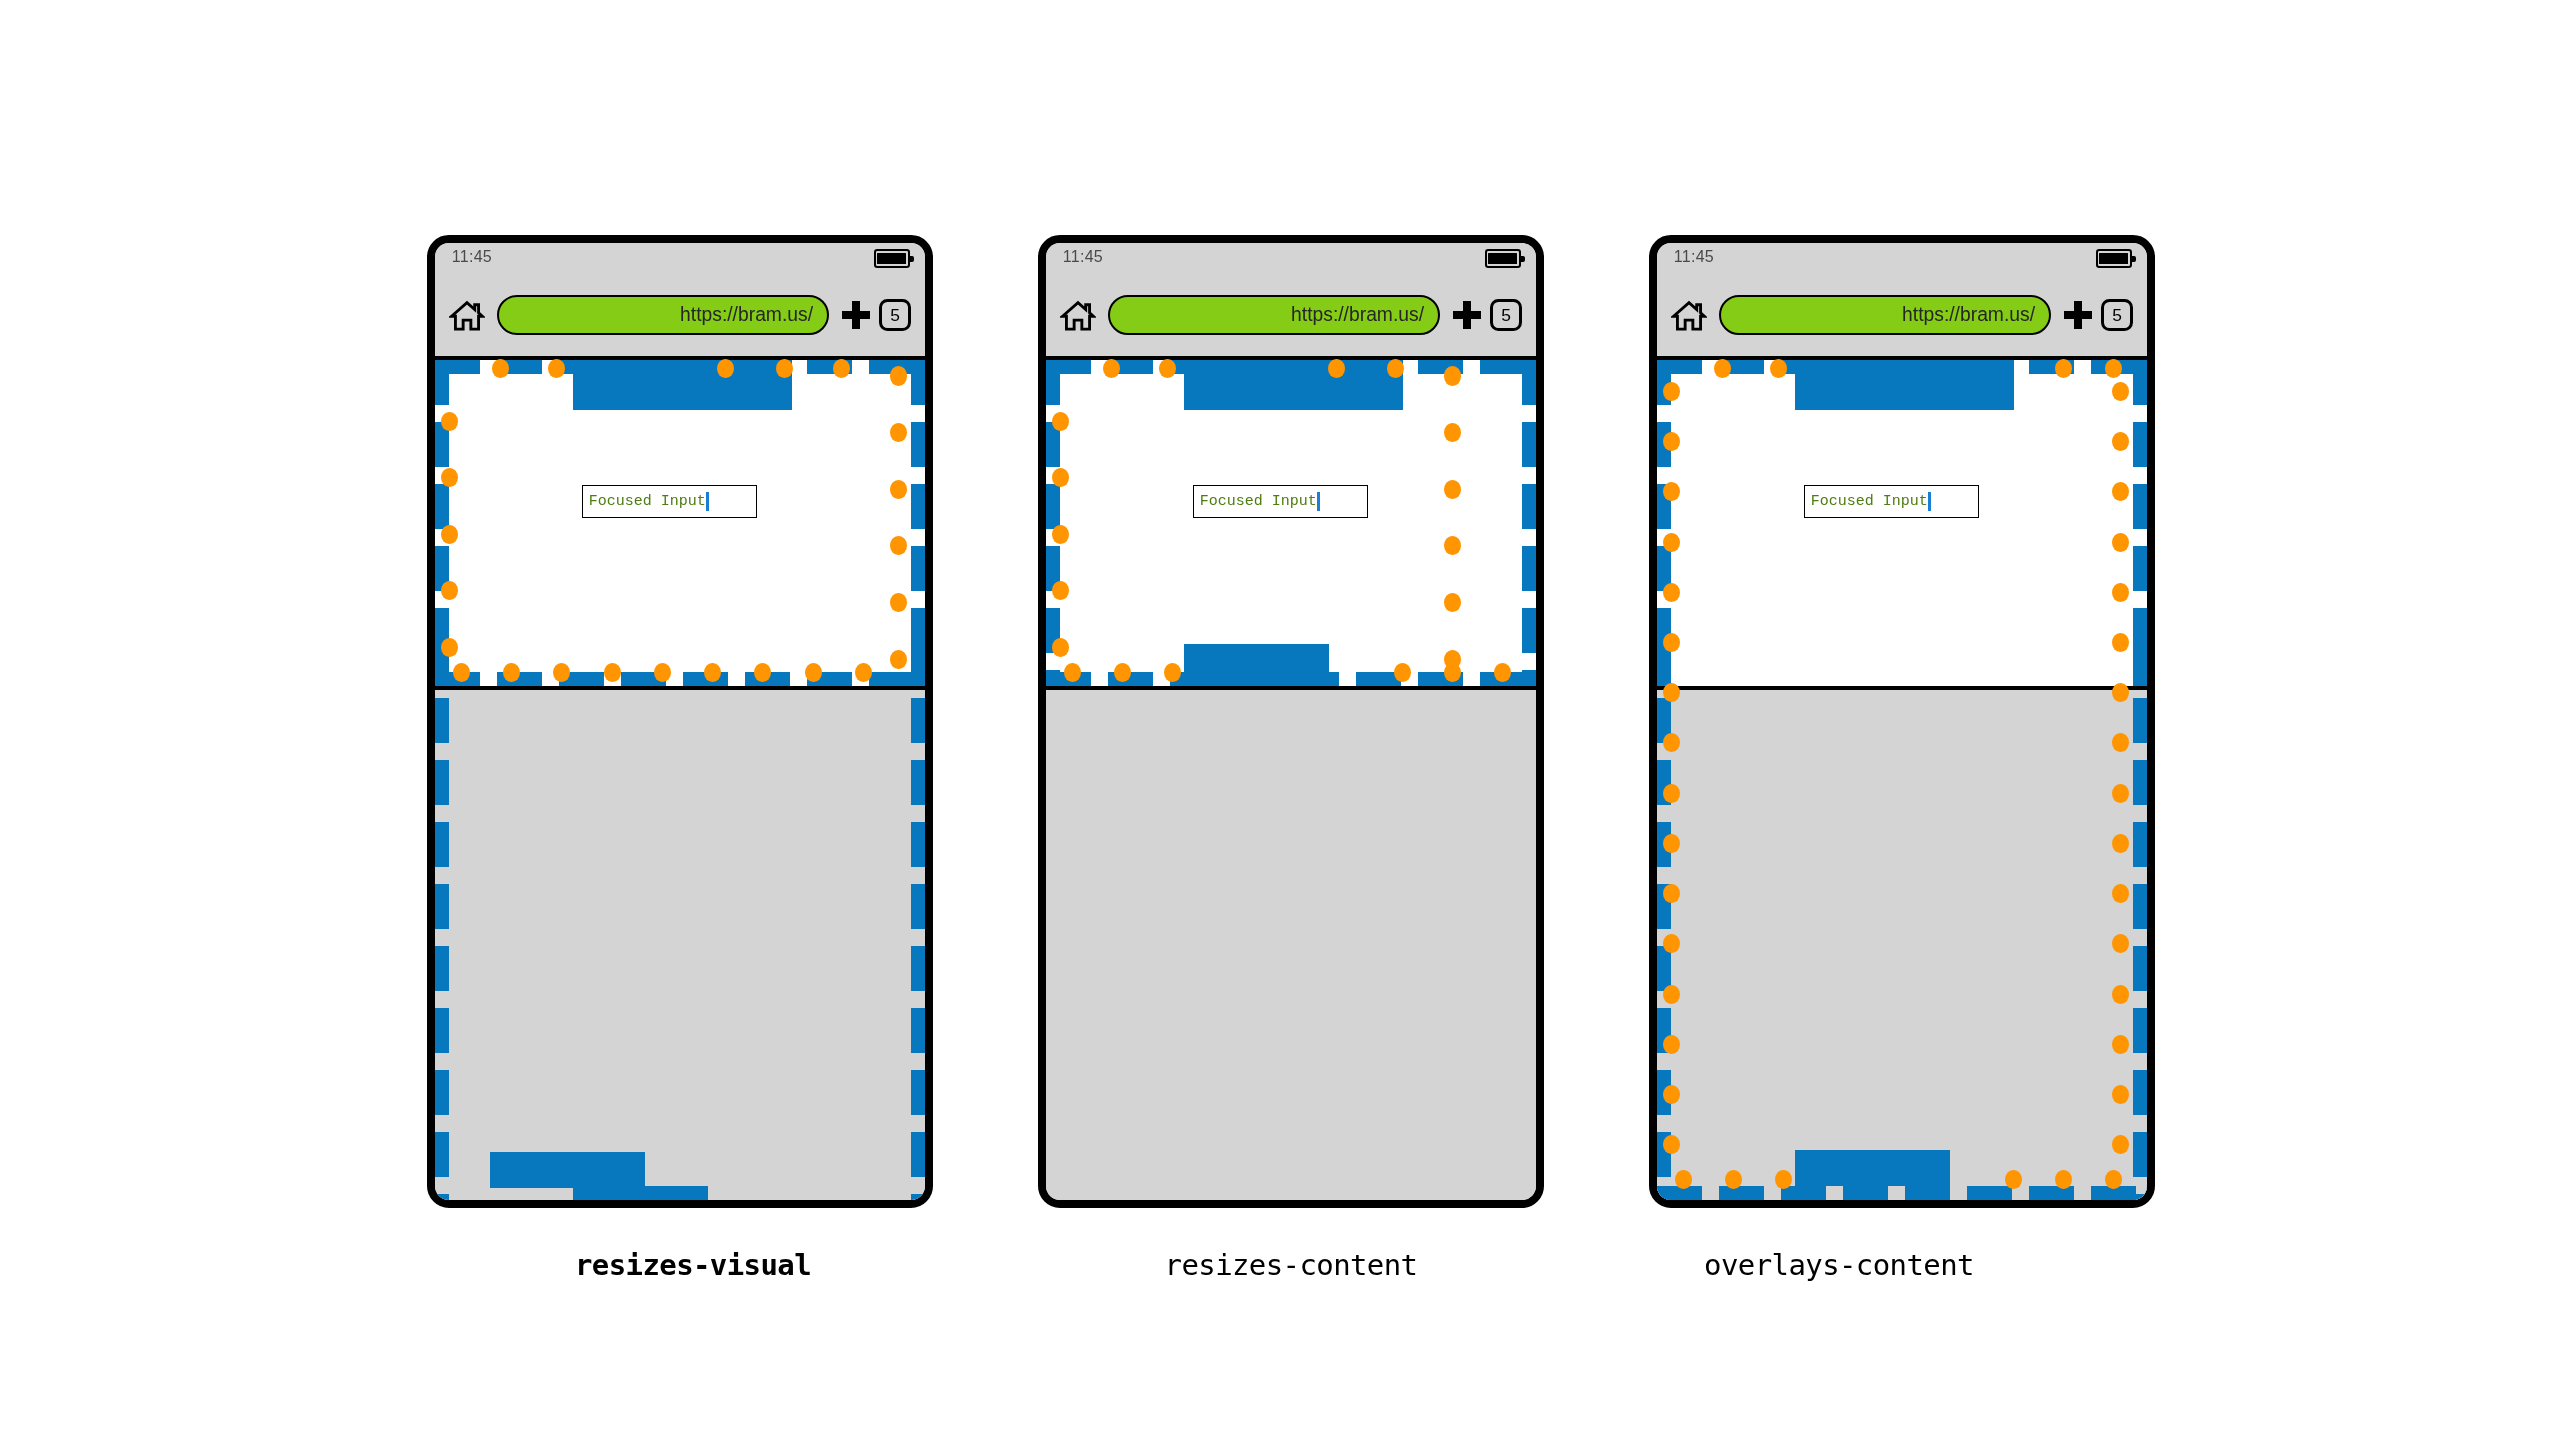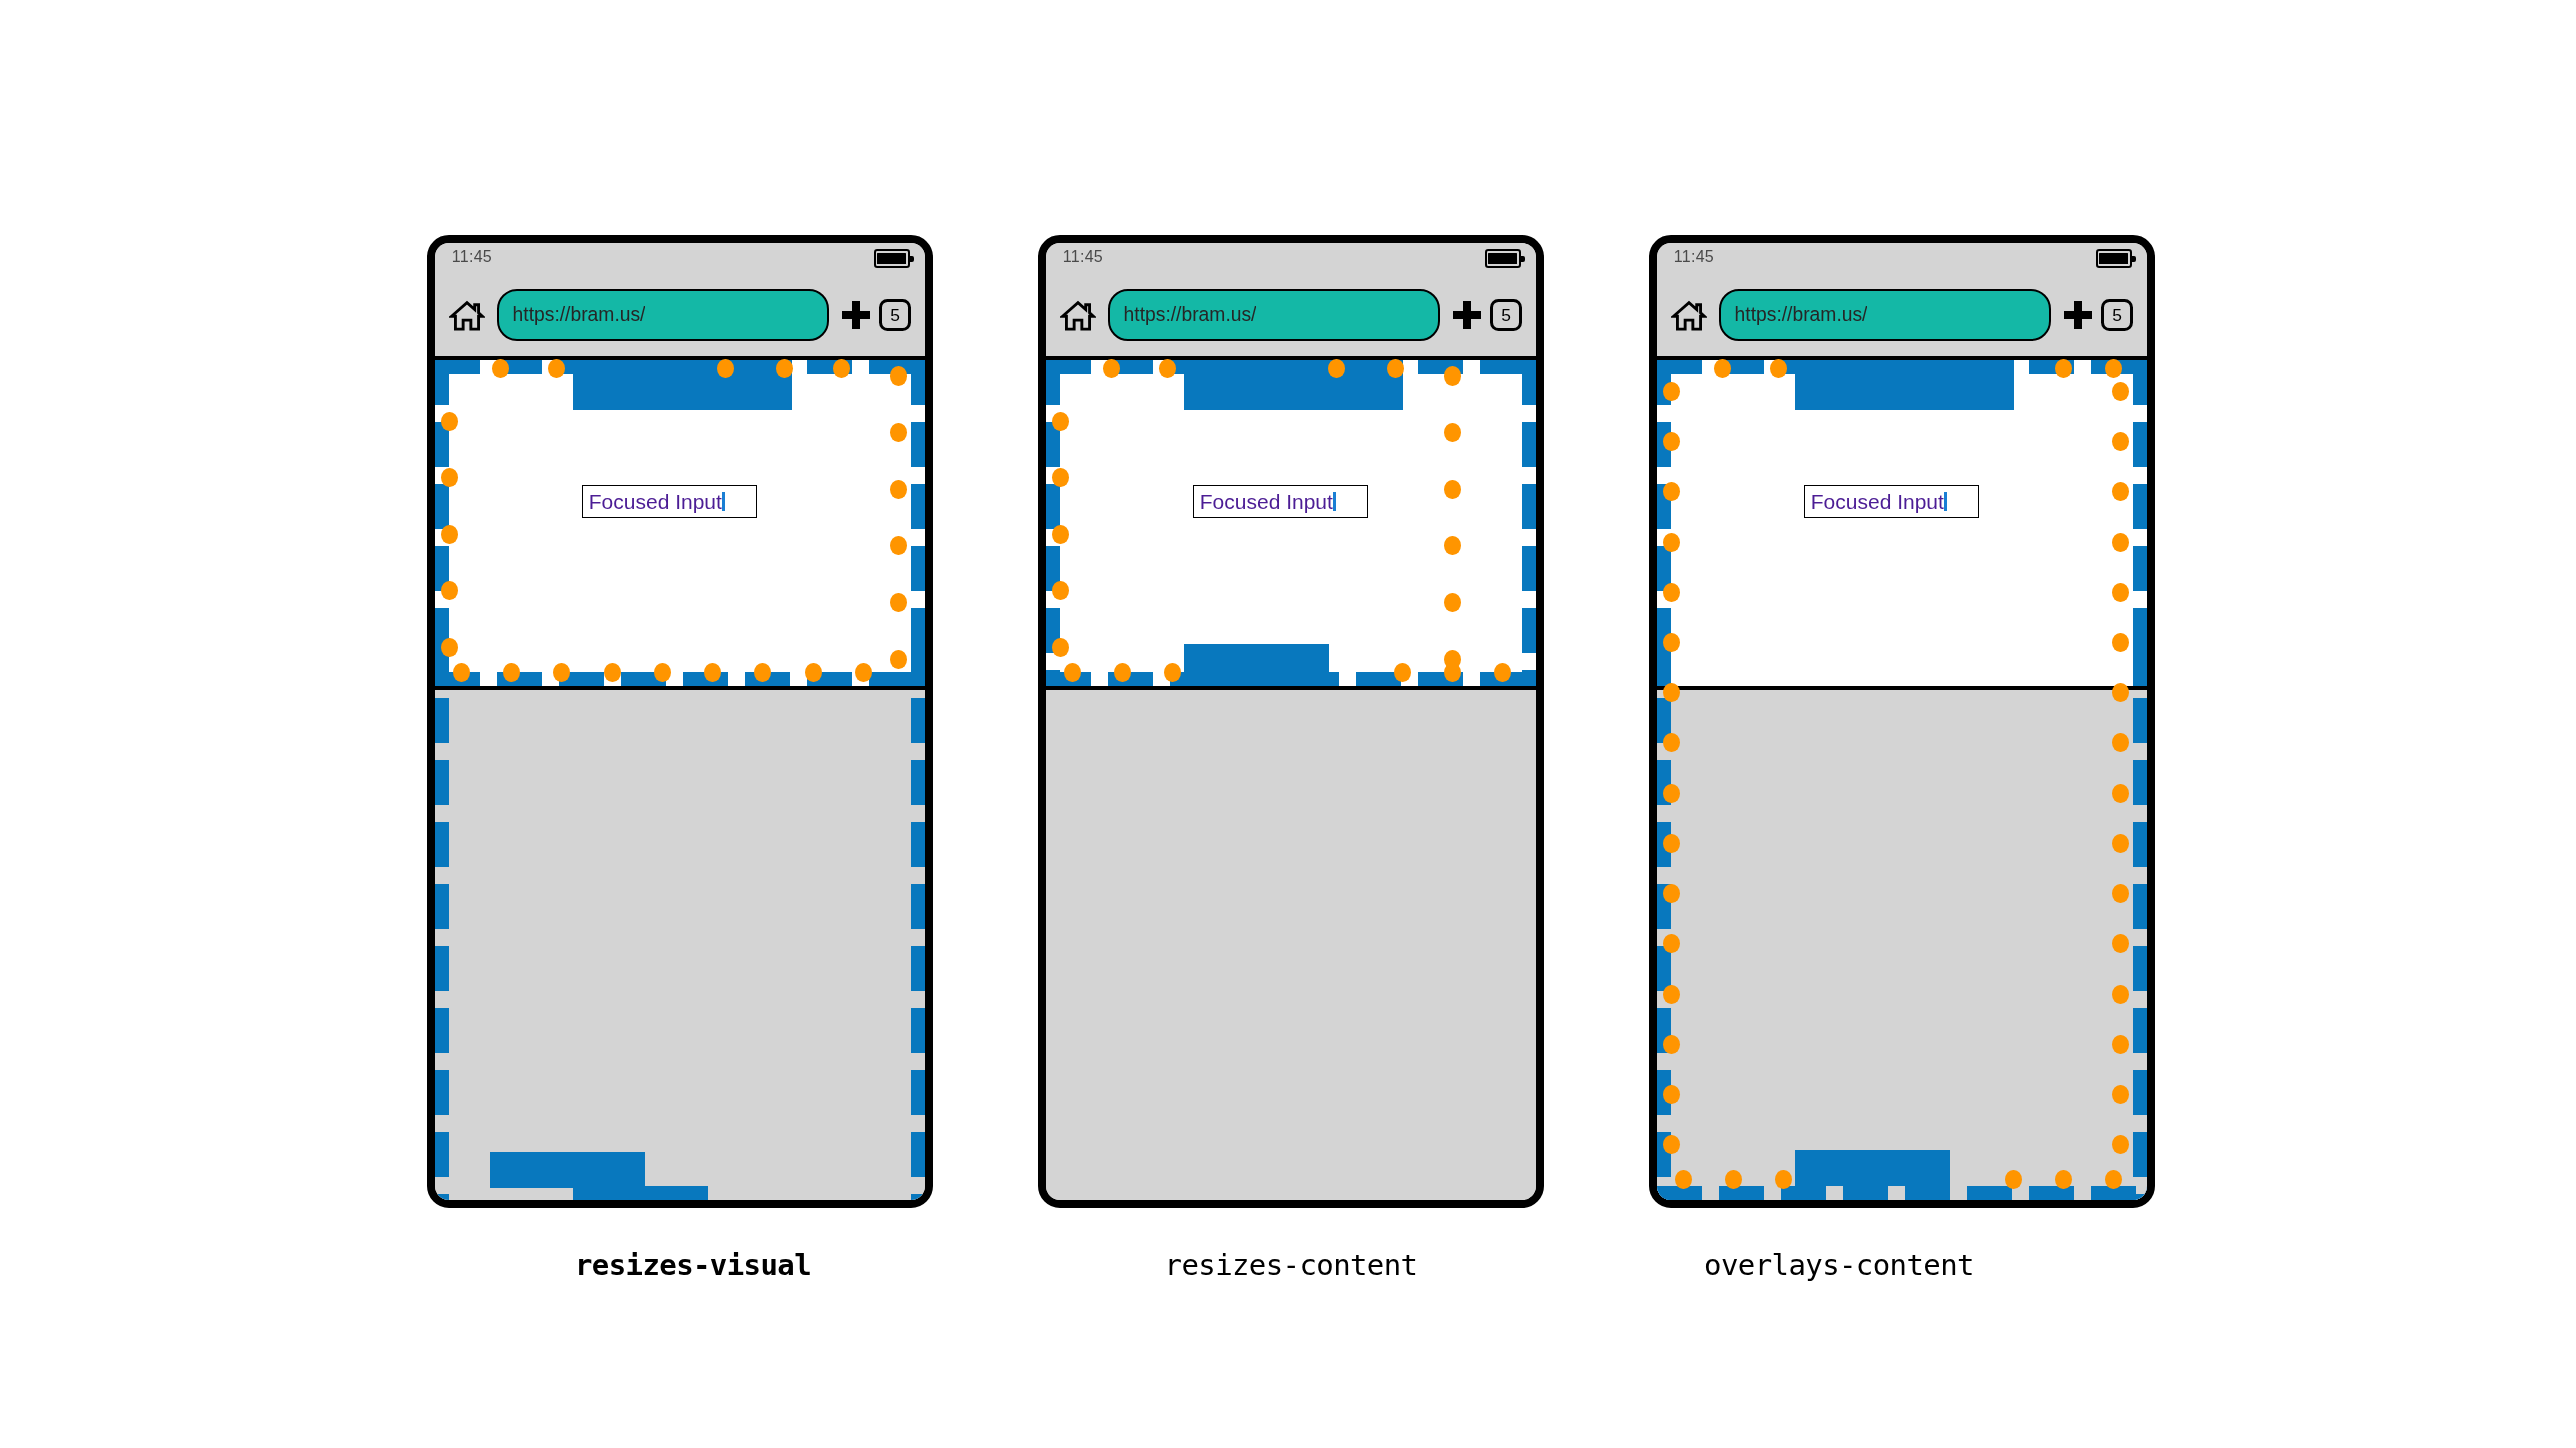--- a/index.html
+++ b/index.html
@@ -25,23 +25,23 @@
            background:#d4d4d4;}
   .battery::before{content:"";position:absolute;left:1.9px;top:1.9px;right:1.9px;bottom:1.9px;
            background:#000;border-radius:0.6px;}
   .battery::after{content:"";position:absolute;right:-6.4px;top:5.2px;width:3.9px;height:6.4px;
            background:#000;border-radius:0 1.9px 1.9px 0;}
 
   .toolbar{position:absolute;left:0;top:31px;right:0;bottom:0;
            display:flex;align-items:center;padding:0 14px;box-sizing:border-box;}
 
   .home-icon{width:36px;height:36px;flex:0 0 auto;margin-right:11.6px;}
-  .urlbar{flex:1 1 auto;height:52px;border:2.6px solid #000;border-radius:20px;
-          background:#14b8a6;display:flex;align-items:center;
-          padding:0 14px;box-sizing:border-box;min-width:0;}
+  .urlbar{flex:1 1 auto;height:40px;border:2.6px solid #000;border-radius:20px;
+          background:#84cc16;display:flex;align-items:center;
+          padding:0 14px;box-sizing:border-box;min-width:0;justify-content:flex-end;}
   .urltext{font-size:19.3px;color:#262626;white-space:nowrap;overflow:hidden;}
   .plus-icon{flex:0 0 auto;width:28px;height:28px;margin:0 9px 0 13px;position:relative;}
   .plus-icon::before{content:"";position:absolute;left:0;top:10.3px;width:28px;height:7.7px;background:#000;}
   .plus-icon::after{content:"";position:absolute;left:10.3px;top:0;width:7.7px;height:28px;background:#000;}
   .tabcount{flex:0 0 auto;width:32px;height:32px;border:3.2px solid #000;border-radius:8.4px;
             display:flex;align-items:center;justify-content:center;
             font-size:17.4px;color:#000;background:#d4d4d4;box-sizing:border-box;}
 
   
   .screen{position:absolute;left:0;top:117px;right:0;bottom:0;}
@@ -58,21 +58,21 @@
   .bb-left{left:0;top:0;bottom:0;width:14px;
     background:repeating-linear-gradient(to bottom,#0878be 0 45px,transparent 45px 62px);}
   .bb-right{right:0;top:0;bottom:0;width:14px;
     background:repeating-linear-gradient(to bottom,#0878be 0 45px,transparent 45px 62px);}
 
   .bluebox{position:absolute;background:#0878be;}
 
   
   .inputwrap{position:absolute;border:1.9px solid #000;background:#fff;
              display:flex;align-items:center;padding:0 5.8px;box-sizing:border-box;}
-  .inputtext{font-size:21px;color:#4c1d95;white-space:nowrap;}
+  .inputtext{font-size:15px;color:#4d7c0f;white-space:nowrap;font-family:Liberation Mono, monospace;}
   .caret{width:2.6px;height:19.3px;background:#1a7fd4;margin-left:0.6px;flex:0 0 auto;}
 
   
   .dot{position:absolute;width:16.7px;height:19.3px;border-radius:50%;
        background:#ff9500;}
 
   
   .caption{position:absolute;width:506px;text-align:center;
            font-family:"DejaVu Sans Mono","Liberation Mono",monospace;
            font-size:29px;color:#000;top:1248px;letter-spacing:-0.6px;}

